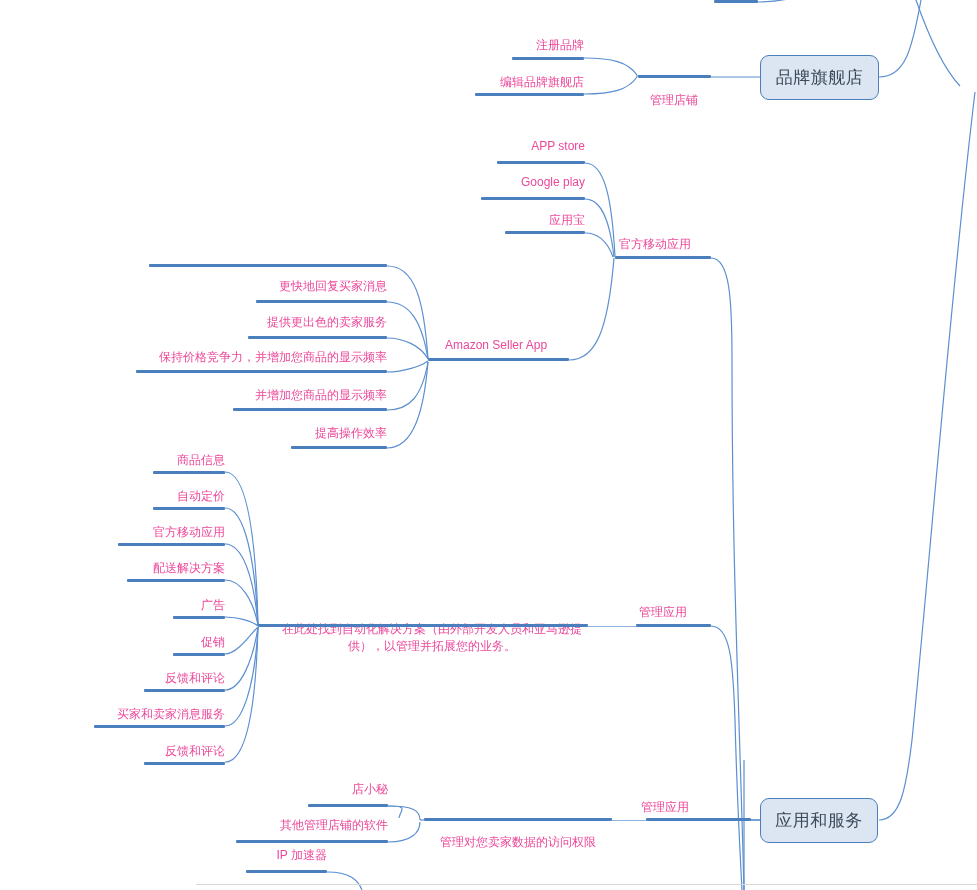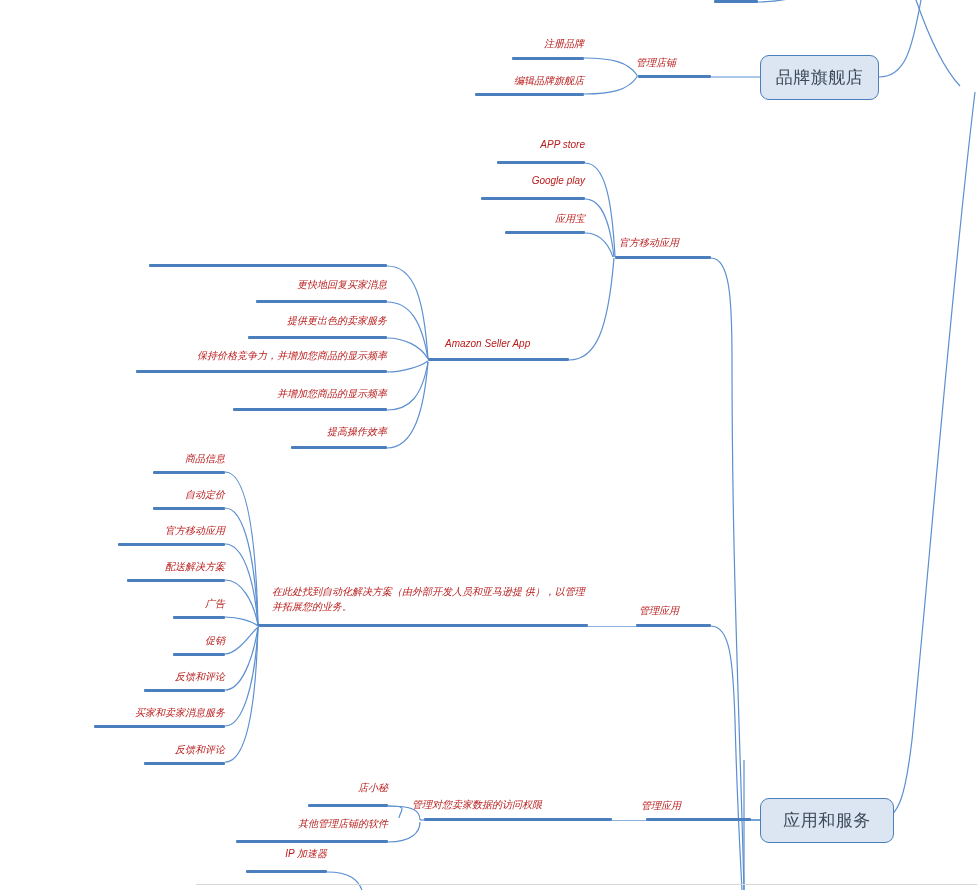--- a/index.html
+++ b/index.html
@@ -20,27 +20,26 @@
   #wires {
     position: absolute;
     left: 0; top: 0;
     width: 977px;
     height: 890px;
     pointer-events: none;
   }
   
   .node {
     position: absolute;
-    font-size: 10px;
-    color: #b91c1c;
+    font-size: 12px;
+    color: #ec4899;
     white-space: nowrap;
     line-height: 1.25;
-    font-style: italic;
-  }
-  .node.center { text-align: left; }
+  }
+  .node.center { text-align: center; margin-top: 36px; }
   .node.right  { text-align: right; }
   .node.two-line { white-space: normal; line-height: 1.45; }
 
   
   .bar {
     position: absolute;
     height: 3px;
     background: #4a7ebc;
     border-radius: 1px;
   }
@@ -225,17 +224,17 @@
   <div class="node right" style="left:195px; top:848px; width:132px;">IP 加速器</div>
   <div class="bar" style="left:246px; top:870px; width:81px;"></div>
 
   <div class="node center" style="left:412px; top:799px; width:212px;">管理对您卖家数据的访问权限</div>
   <div class="bar" style="left:424px; top:818px; width:188px;"></div>
   <div class="thin" style="left:612px; top:820px; width:34px;"></div>
 
   <div class="node" style="left:641px; top:800px; width:90px;">管理应用</div>
   <div class="bar" style="left:646px; top:818px; width:105px;"></div>
 
-  <div class="boxnode" style="left:760px; top:798px; width:134px; height:45px;">应用和服务</div>
+  <div class="boxnode" style="left:760px; top:798px; width:118px; height:45px;">应用和服务</div>
 
   <div class="hairline" style="left:196px; top:884px; width:781px;"></div>
 
 </div>
 
 </body></html>

